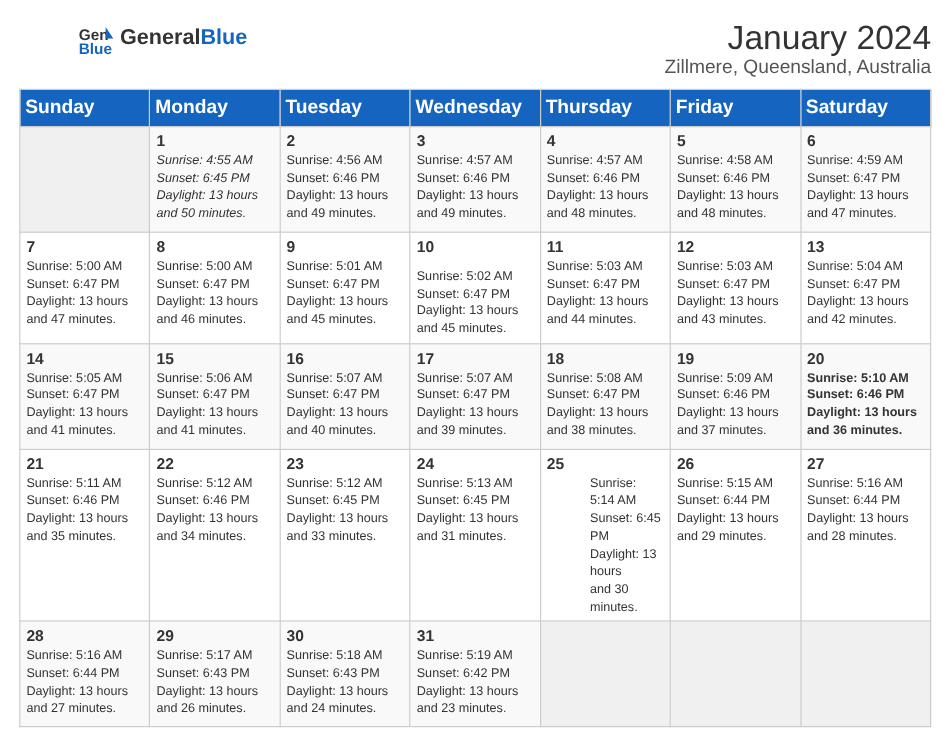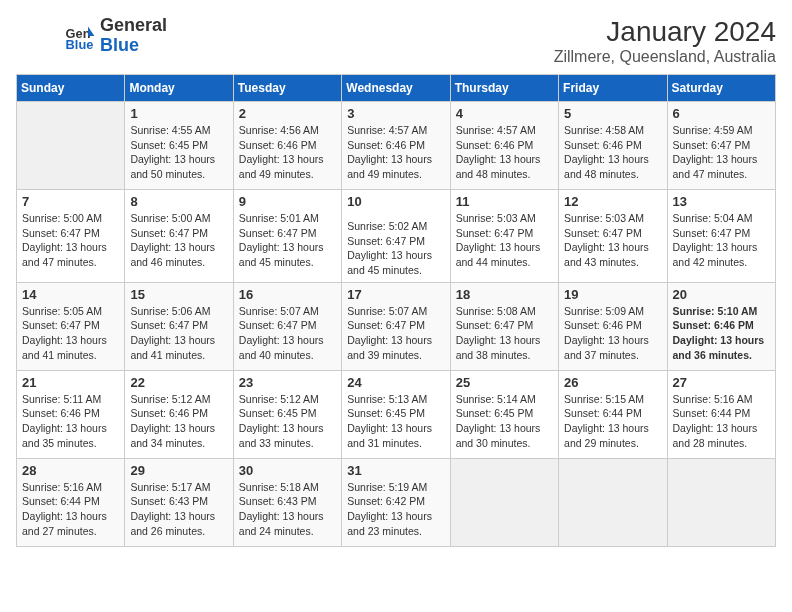--- a/index.html
+++ b/index.html
@@ -17,21 +17,20 @@
       margin-bottom: 8px;
     }
     .logo {
       display: flex;
       align-items: center;
       gap: 4px;
       margin-left: 48px;
     }
     .logo-text {
       display: flex;
-      flex-direction: column;
       line-height: 1.1;
     }
     .logo-general {
       font-size: 18px;
       font-weight: bold;
       color: #333;
     }
     .logo-blue {
       font-size: 18px;
       font-weight: bold;
@@ -54,21 +53,21 @@
       color: #555;
     }
     table {
       width: 100%;
       border-collapse: collapse;
       table-layout: fixed;
     }
     thead tr th {
       background-color: #1565c0;
       color: #fff;
-      font-size: 12px;
+      font-size: 16px;
       font-weight: bold;
       padding: 6px 4px;
       text-align: left;
       border: 1px solid #ccc;
     }
     tbody tr td {
       border: 1px solid #ccc;
       vertical-align: top;
       padding: 4px 5px;
       height: 88px;
@@ -128,21 +127,21 @@
         <th>Thursday</th>
         <th>Friday</th>
         <th>Saturday</th>
       </tr>
   </thead>
   <tbody id="calendar-body">
   <tr>
         <td class="empty-cell"></td>
         <td>
           <span class="day-number">1</span>
-          <div class="day-info" style="white-space: pre-line;">Sunrise: 4:55 AM
+          <div class="day-info" style="white-space: pre-line; font-style: italic;">Sunrise: 4:55 AM
 Sunset: 6:45 PM
 Daylight: 13 hours
 and 50 minutes.</div>
         </td>
         <td>
           <span class="day-number">2</span>
           <div class="day-info" style="white-space: pre-line;">Sunrise: 4:56 AM
 Sunset: 6:46 PM
 Daylight: 13 hours
 and 49 minutes.</div>
@@ -302,21 +301,21 @@
         </td>
         <td>
           <span class="day-number">24</span>
           <div class="day-info" style="white-space: pre-line;">Sunrise: 5:13 AM
 Sunset: 6:45 PM
 Daylight: 13 hours
 and 31 minutes.</div>
         </td>
         <td>
           <span class="day-number">25</span>
-          <div class="day-info" style="white-space: pre-line;">Sunrise: 5:14 AM
+          <div class="day-info" style="white-space: pre-line; margin-left: 36px;">Sunrise: 5:14 AM
 Sunset: 6:45 PM
 Daylight: 13 hours
 and 30 minutes.</div>
         </td>
         <td>
           <span class="day-number">26</span>
           <div class="day-info" style="white-space: pre-line;">Sunrise: 5:15 AM
 Sunset: 6:44 PM
 Daylight: 13 hours
 and 29 minutes.</div>

